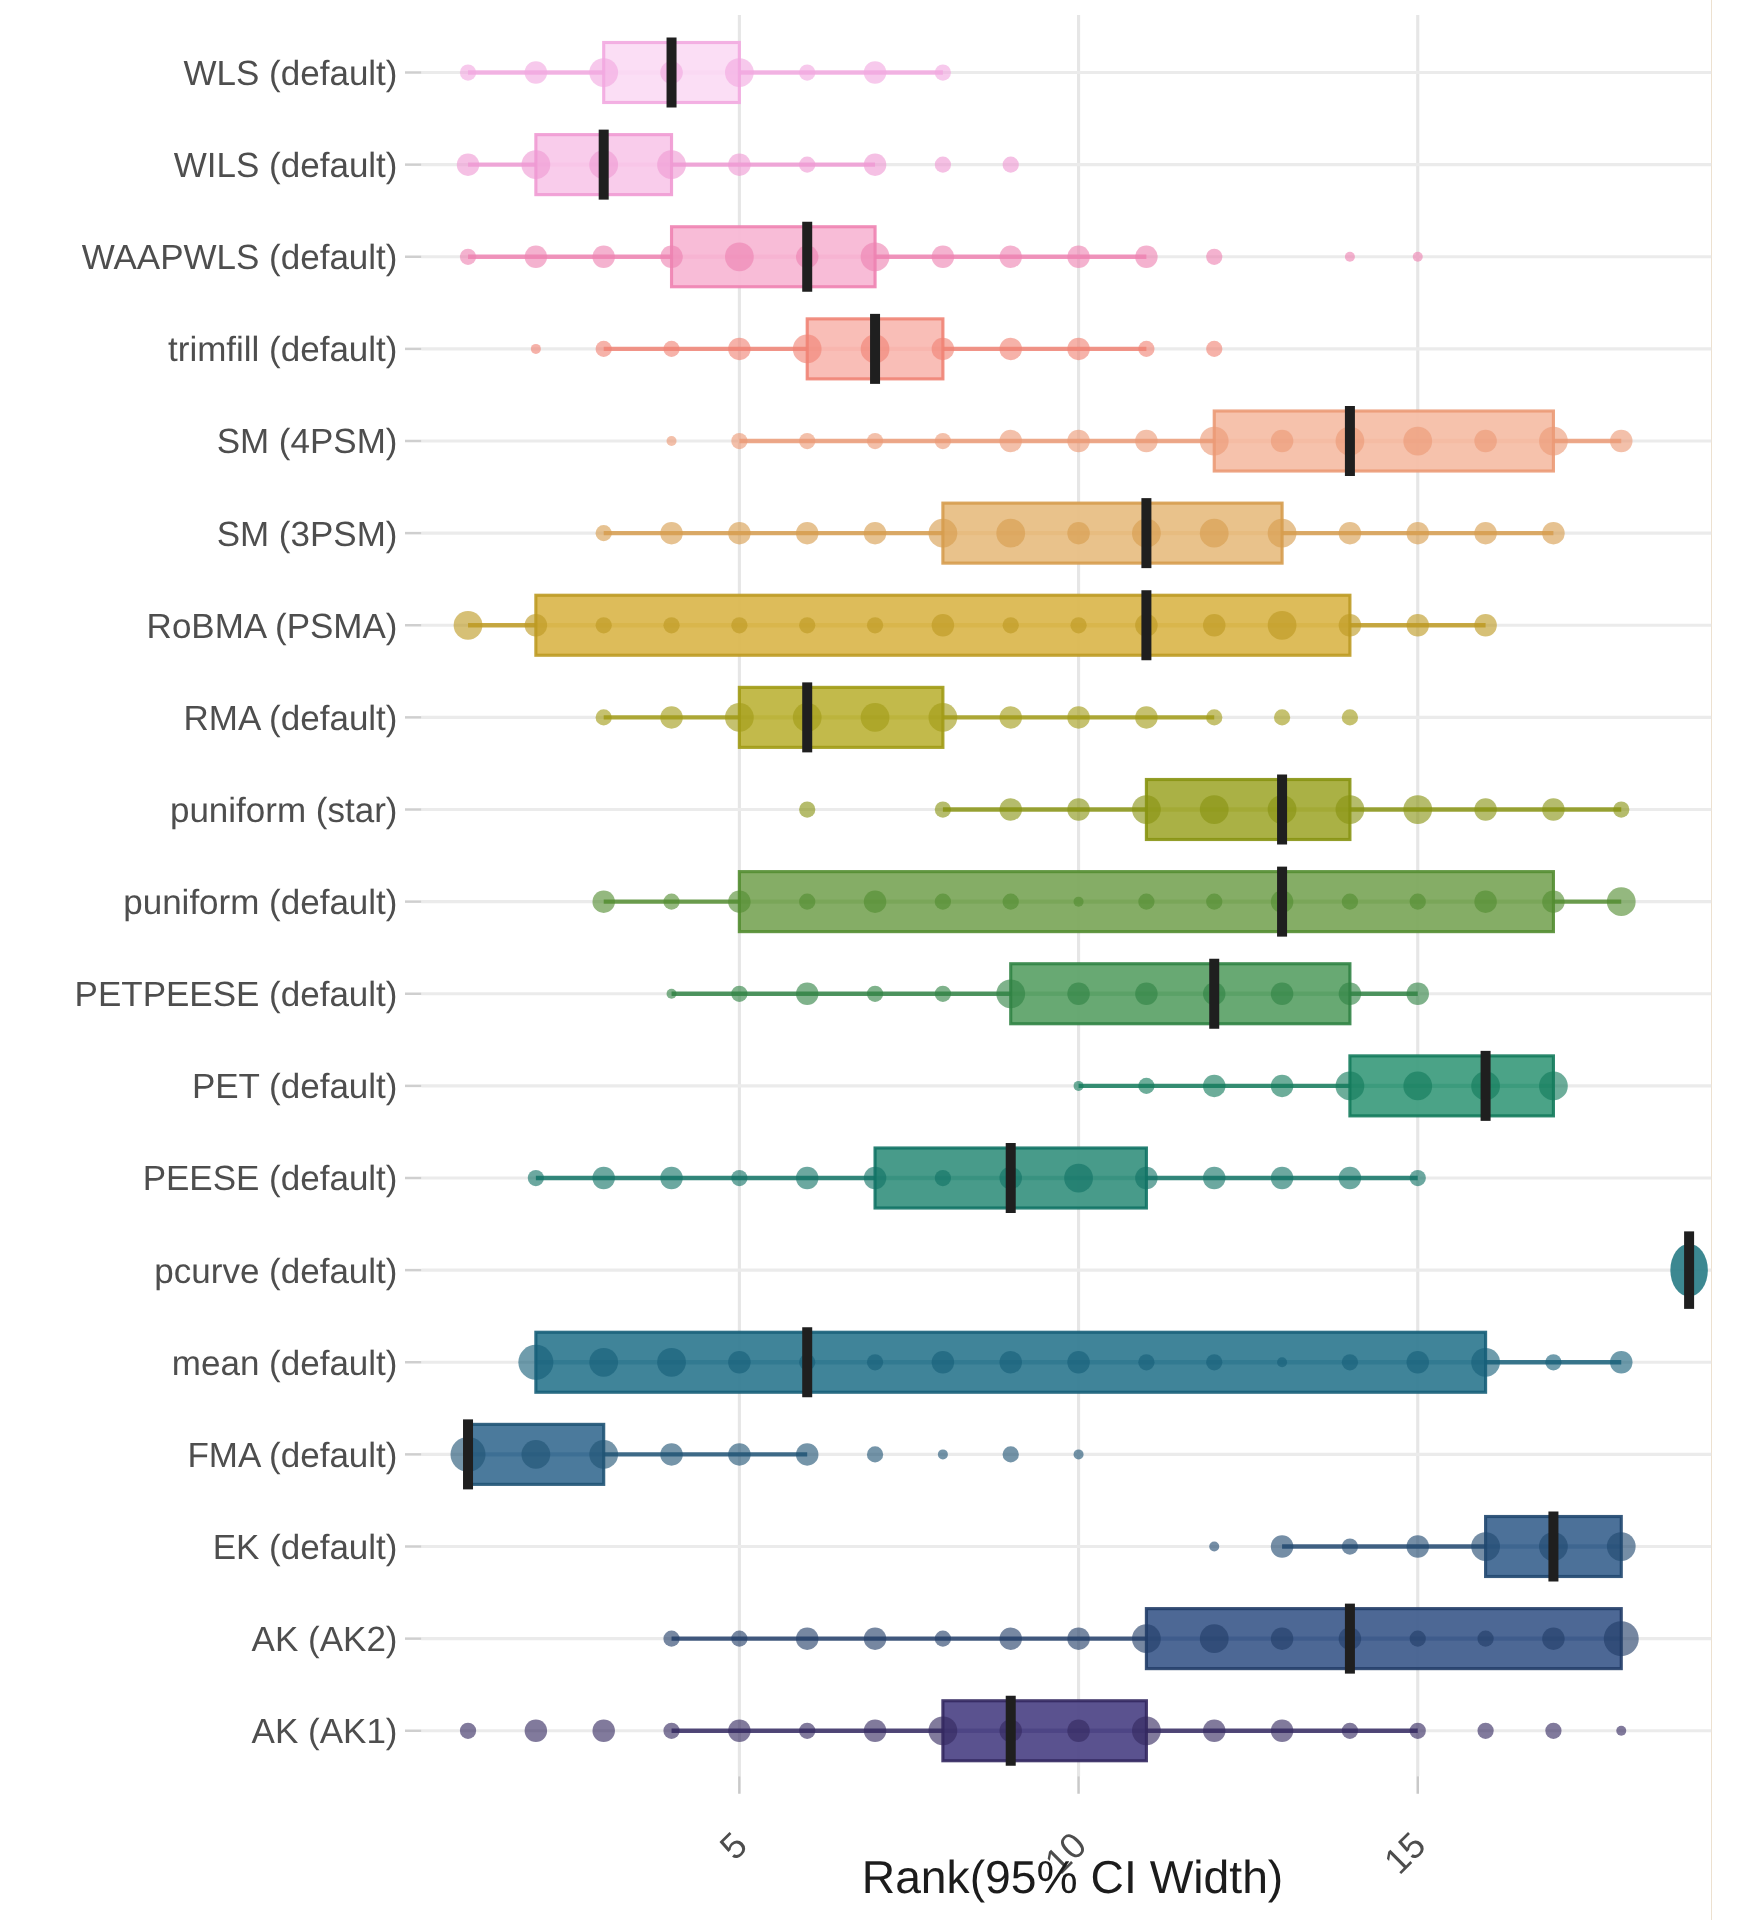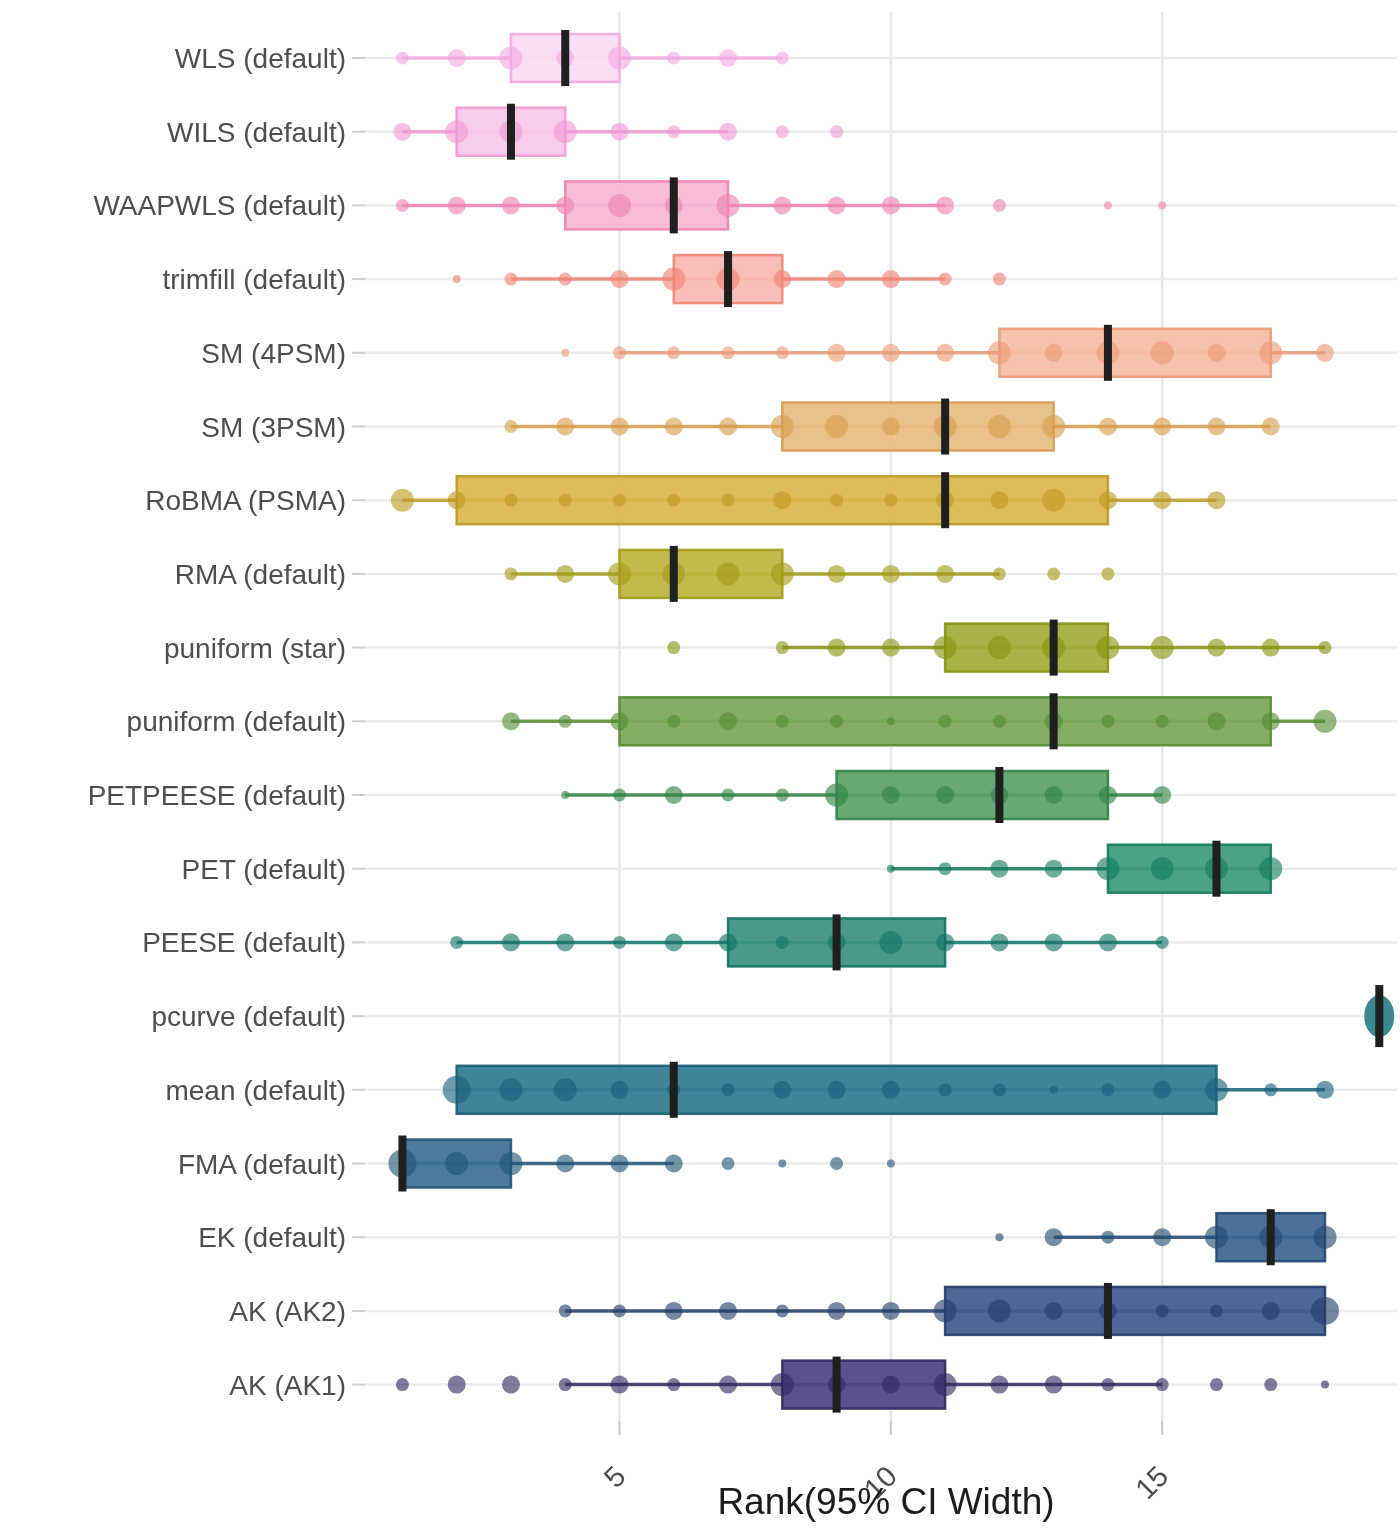--- a/index.html
+++ b/index.html
@@ -1,17 +1,17 @@
 <!DOCTYPE html>
 <html><head>
 <meta charset="utf-8">
 <style>
   html,body{margin:0;padding:0;background:#ffffff;}
   .page{width:1369px;height:1536px;background:#a16207;position:relative;overflow:hidden;
-        font-family:"Liberation Sans","DejaVu Sans",sans-serif;margin-left:28px;}
+        font-family:"Liberation Sans","DejaVu Sans",sans-serif;}
   svg text{font-family:"Liberation Sans","DejaVu Sans",sans-serif;}
   .ylab{font-size:28px;fill:#4e4e4e;}
   .xtick{font-size:29px;fill:#4d4d4d;}
   .xtitle{font-size:37px;fill:#1c1c1c;}
 </style>
 </head>
 <body>
 
 <div class="page">
   <svg id="chart" width="1400" height="1536" viewBox="0 0 1400 1536">

